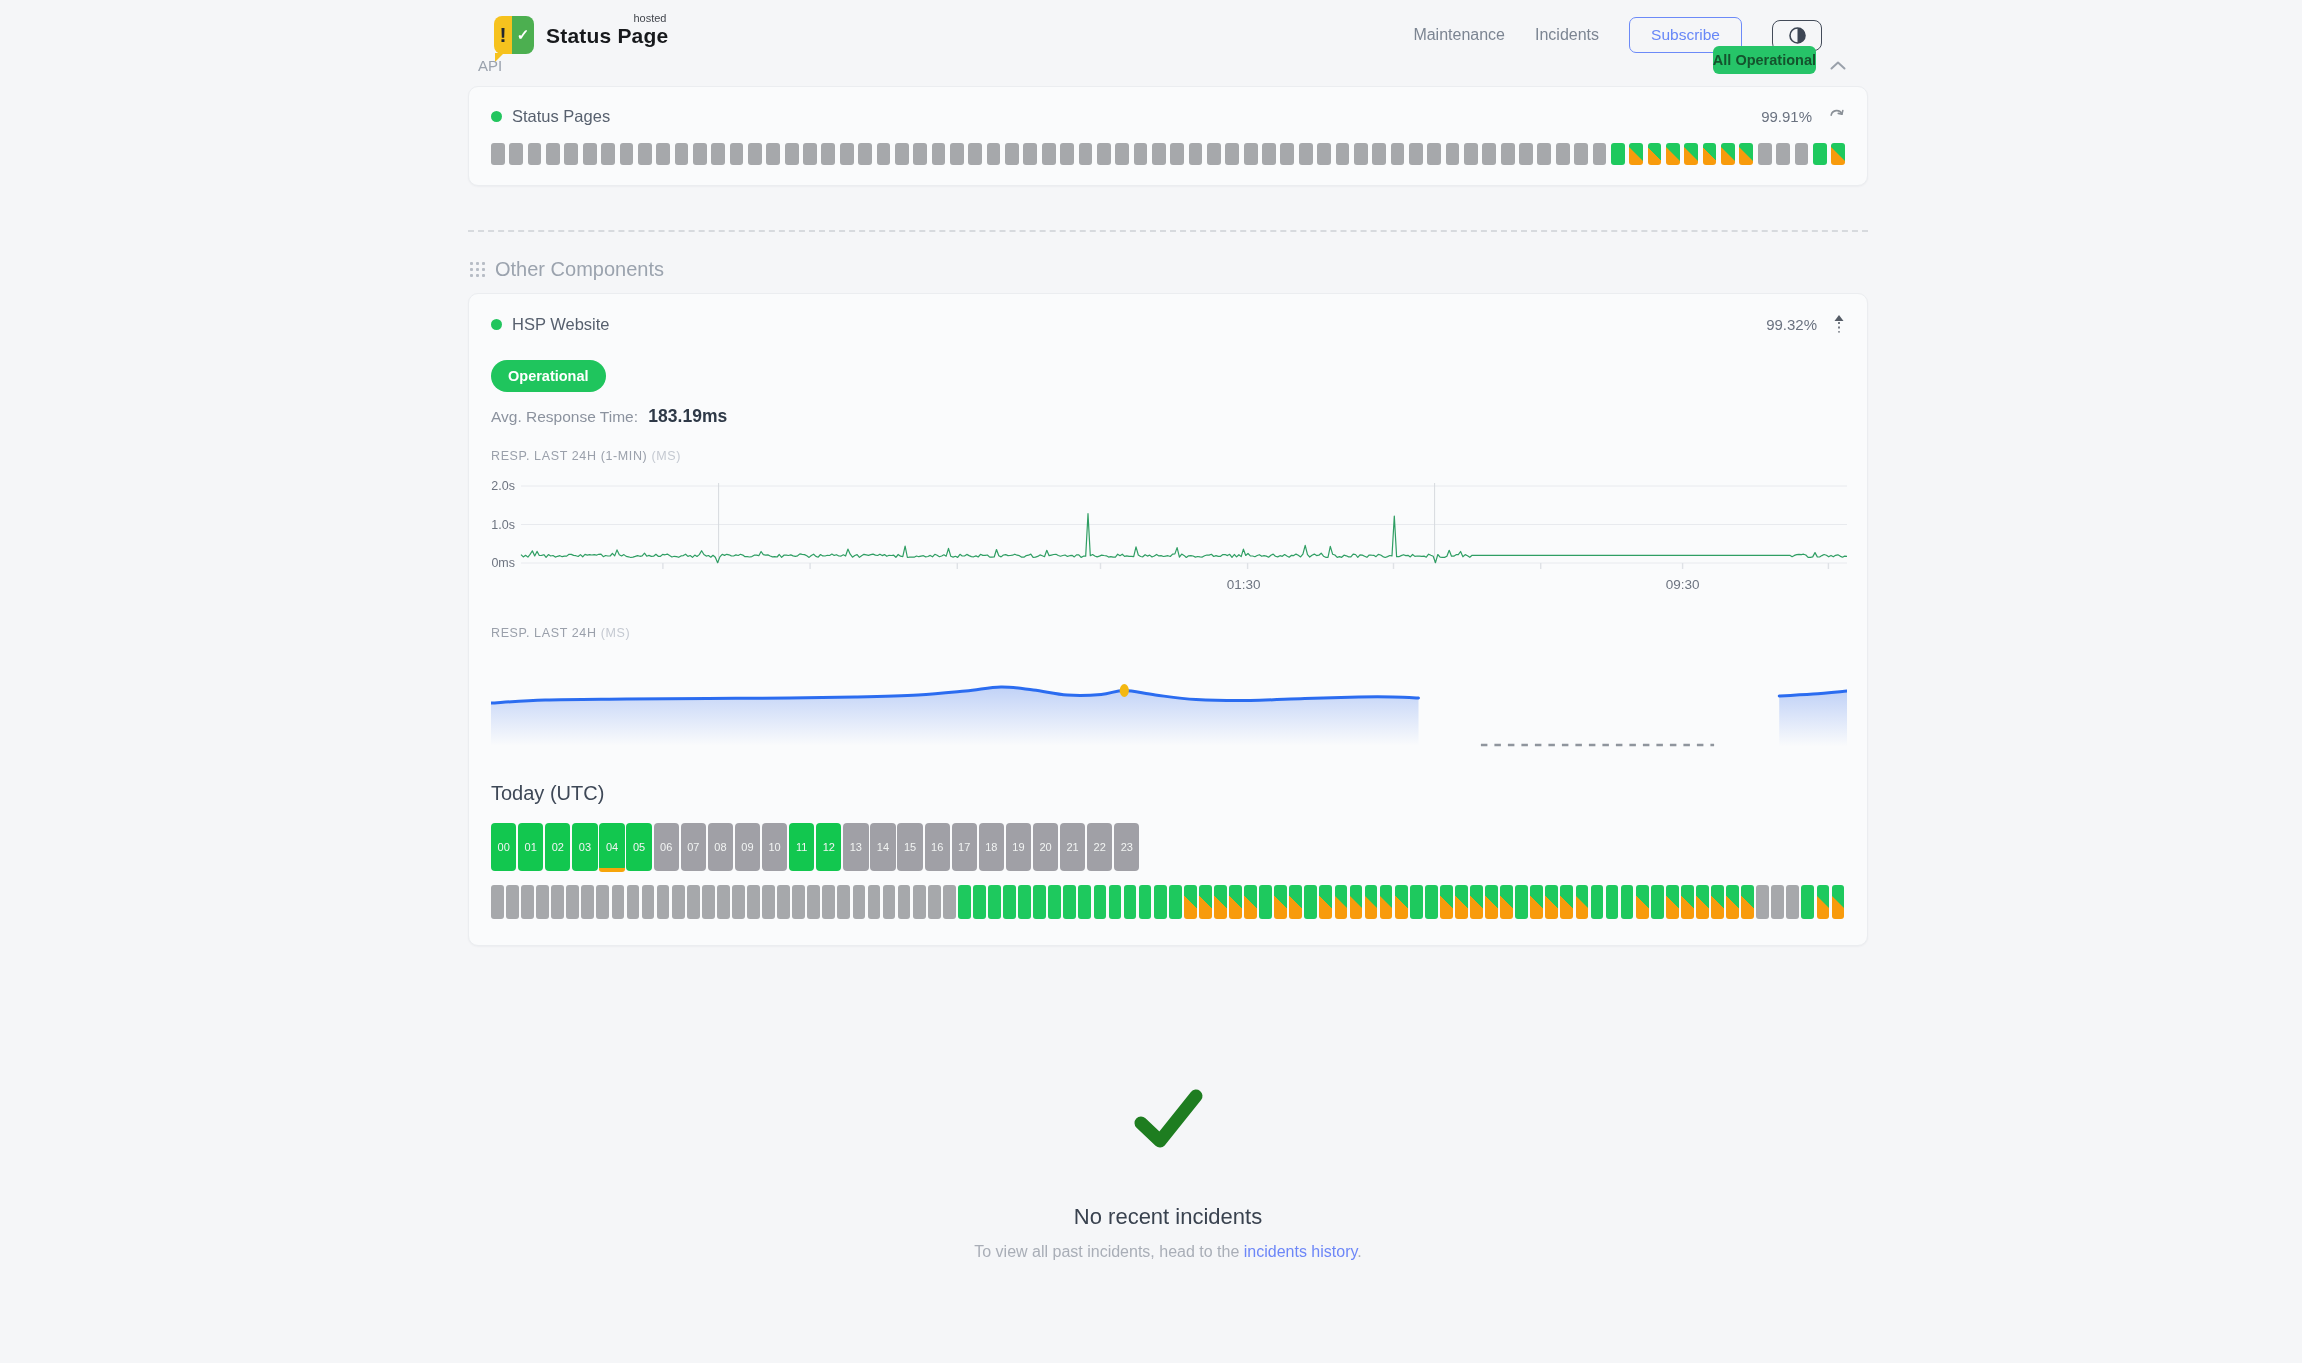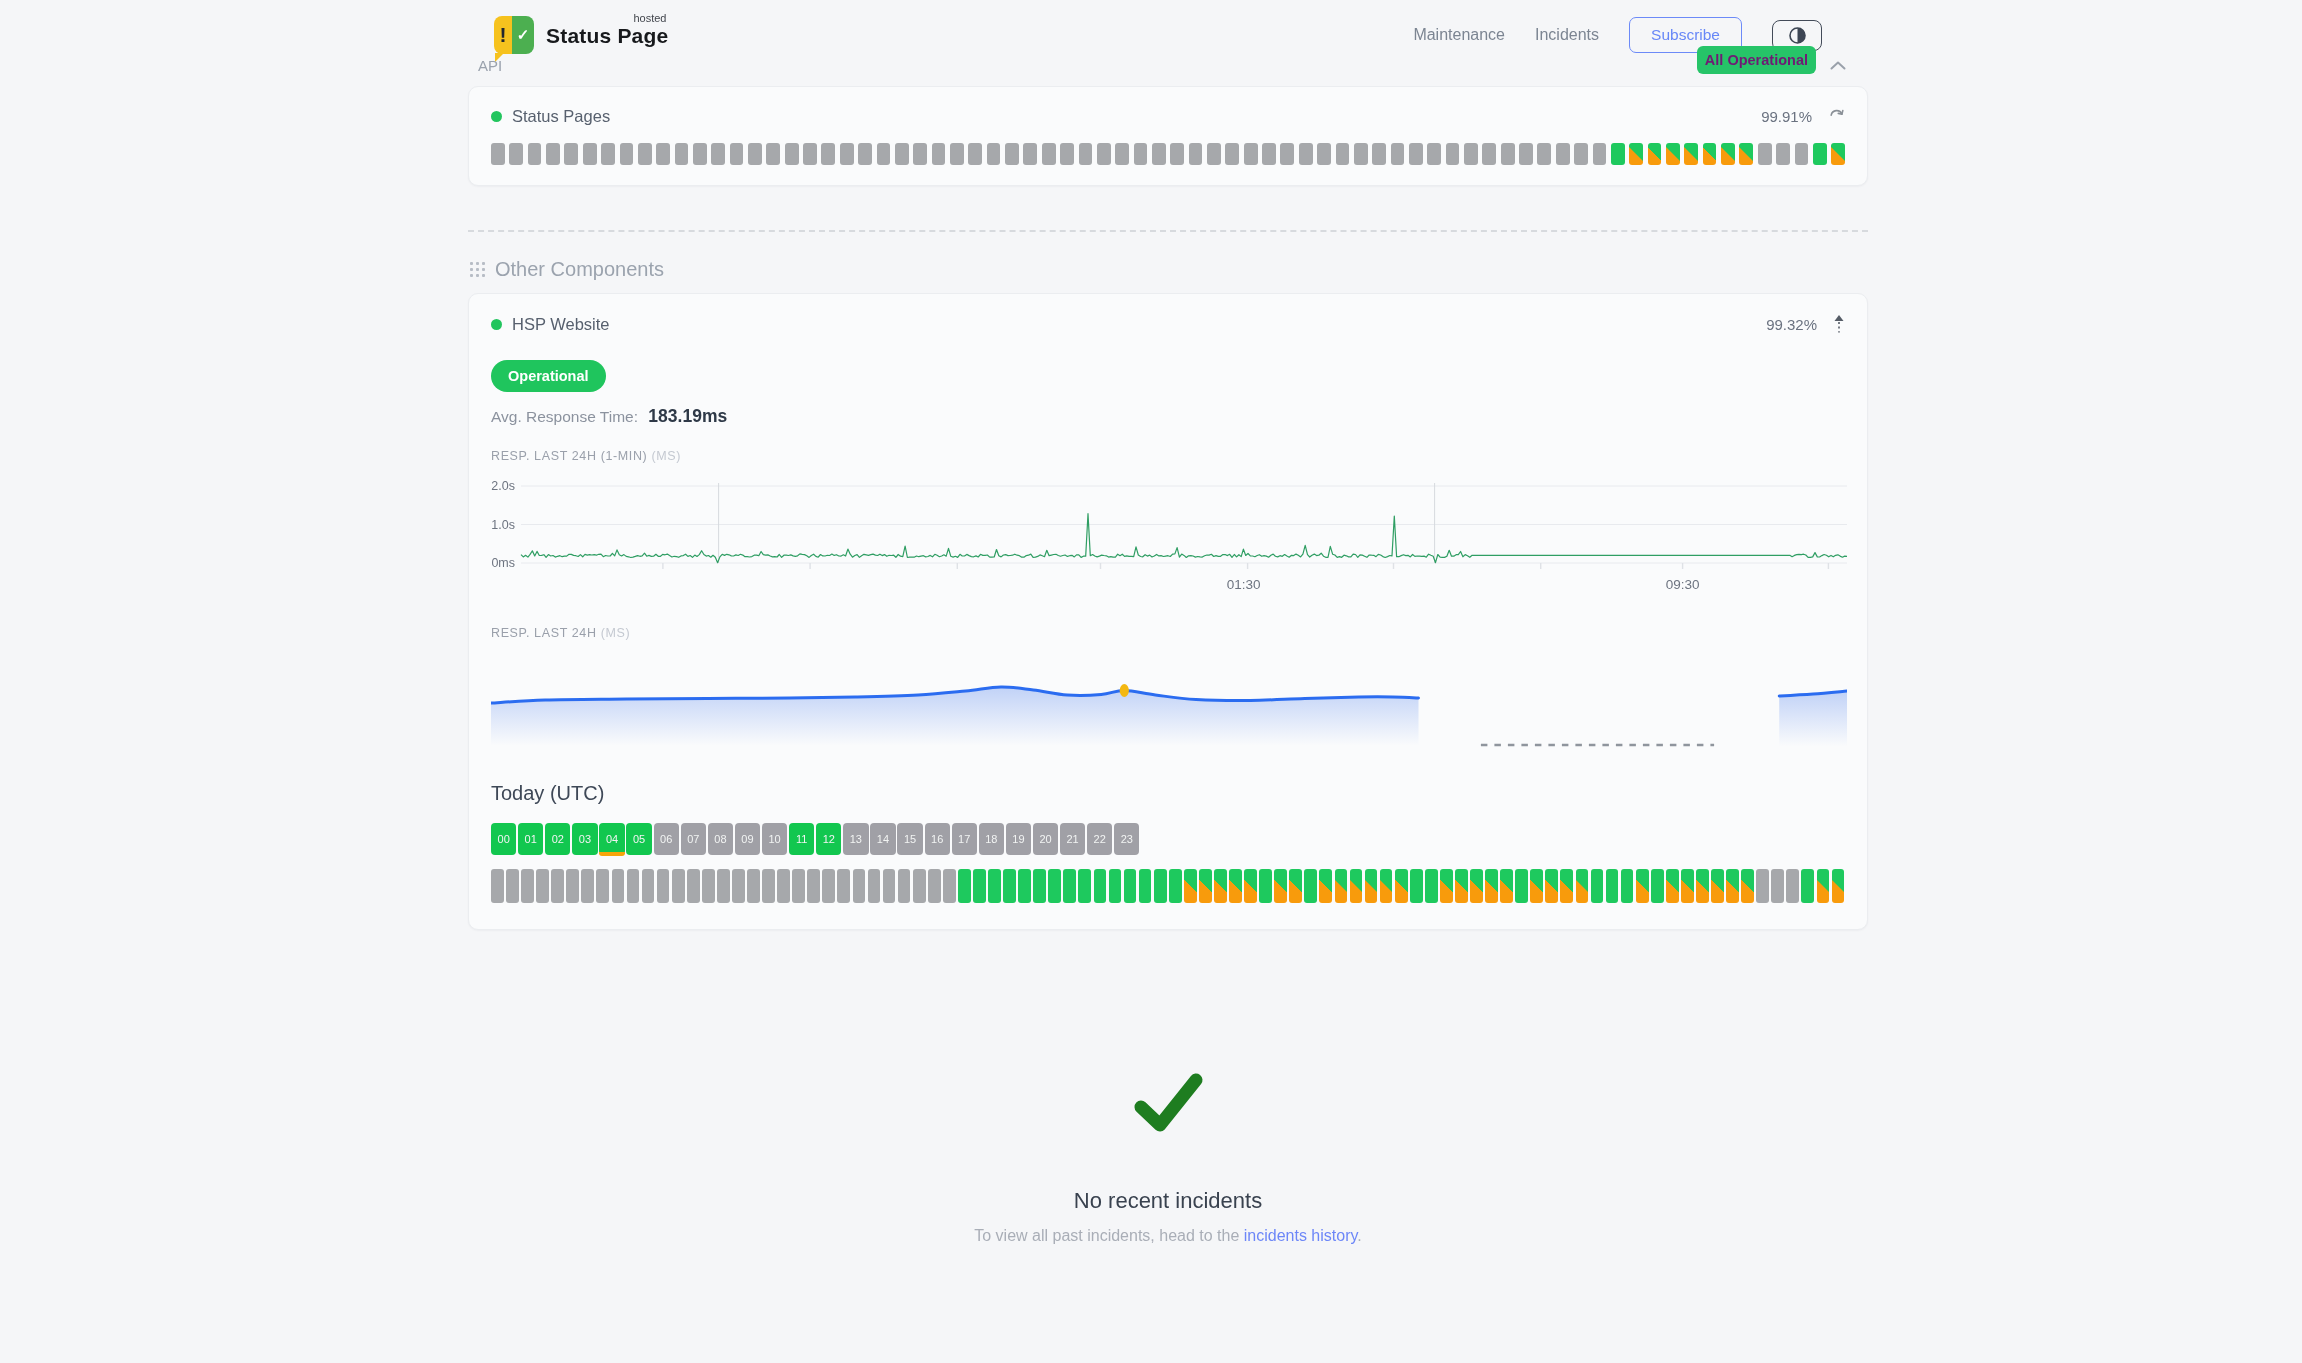--- a/index.html
+++ b/index.html
@@ -32,22 +32,22 @@
   .nav-link { font-size:16px; color:#7c8592; cursor:pointer; }
   .btn-subscribe { border:1.5px solid #6c8af8; color:#6787f7; background:transparent;
                    font-family:inherit; font-size:15.5px; border-radius:7px; padding:8px 21px; cursor:pointer; }
   .btn-theme { width:50px; height:31px; border:1.5px solid #434b59; background:transparent;
                border-radius:8px; display:flex; align-items:center; justify-content:center; cursor:pointer; }
 
   
   .api-row { position:relative; display:flex; align-items:center; height:22px;
              margin-top:-2px; padding:0 22px 0 10px; }
   .section-title { font-size:15px; color:#9aa2ad; }
-  .status-badge { position:absolute; right:52px; top:-8px; background:#26c468; color:#701a75;
-                  font-size:14.5px; font-weight:bold; padding:6px 8px; border-radius:6px; z-index:3; }
+  .status-badge { position:absolute; right:52px; top:-8px; background:#26c468; color:#14532d;
+                  font-size:14.5px; font-weight:bold; padding:6px 0; border-radius:6px; z-index:3; }
   .chevron { margin-left:auto; display:flex; cursor:pointer; }
 
   
   .card { background:#fafbfc; border:1px solid #ebedf0; border-radius:10px;
           box-shadow:0 1px 2px rgba(16,24,40,.04); padding:20px 22px; }
   .card1 { margin-top:10px; }
   .card2 { margin-top:12px; padding-bottom:26px; }
 
   .name-row { display:flex; align-items:center; }
   .dot { width:11px; height:11px; border-radius:50%; background:#22c55e; margin-right:10px; flex:none; }
@@ -72,21 +72,21 @@
                 font-size:14.5px; padding:8px 17px; border-radius:17px; margin-top:26px; }
   .avg-row { margin-top:14px; font-size:15.5px; color:#8b929e; }
   .avg-val { color:#2e3947; font-weight:bold; font-size:17.5px; margin-left:6px; }
   .chart-label { margin-top:22px; font-size:12.5px; color:#9aa0ab; letter-spacing:.05em; }
   .chart-label .unit { color:#c4c9d1; }
   .chart1 { margin-top:12px; height:118px; }
   .chart2 { margin-top:16px; height:100px; }
 
   .sub-head { margin-top:26px; font-size:20px; color:#3e4857; font-weight:500; }
   .hours-row { display:flex; gap:1.8px; margin-top:18px; }
-  .hour { position:relative; width:25.3px; height:32px; border-radius:4px; flex:none;
+  .hour { position:relative; width:25.3px; height:48px; border-radius:4px; flex:none;
           display:flex; align-items:center; justify-content:center; cursor:pointer; }
   .hour-up { background:#12c74f; }
   .hour-down { background:#a0a0a6; }
   .hour-label { font-size:11px; color:#f2f4f3; }
   .hour-incident::after { content:''; position:absolute; left:0; right:0; bottom:-1px; height:4.5px;
                           background:#f7a50a; border-radius:0 0 3px 3px; }
 
   
   .footer { text-align:center; margin-top:140px; }
   .footer-title { margin-top:48px; font-size:22px; color:#39424f; font-weight:500; }

